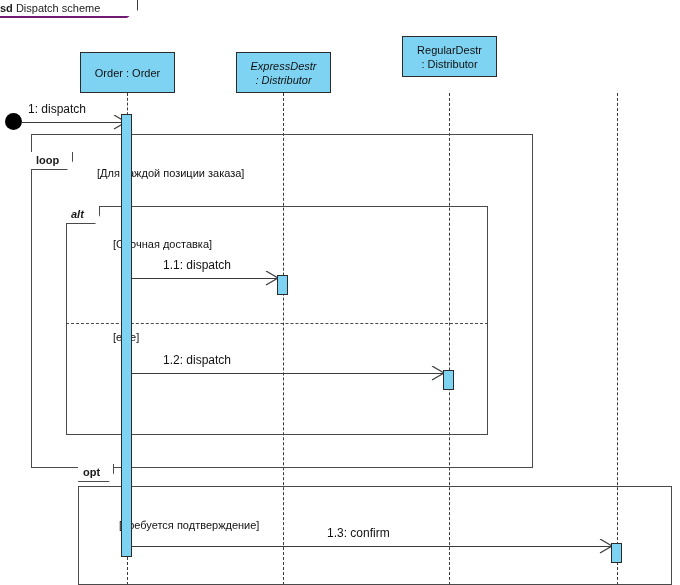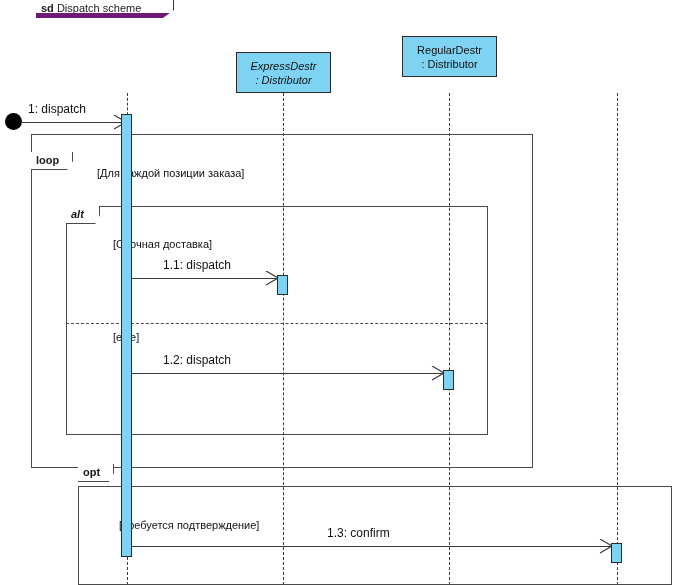--- a/index.html
+++ b/index.html
@@ -22,29 +22,27 @@
 
   
   .frame-tab {
     position: absolute;
     left: 0px;
     top: 0px;
     width: 138px;
     height: 18px;
     box-sizing: border-box;
     border-right: 1px solid #3a3a3a;
-    border-bottom: 5px solid #701a75;
+    border-bottom: 2px solid #701a75;
     background: #ffffff;
     font-size: 11px;
     line-height: 17px;
-    padding-left: 5px;
     white-space: nowrap;
     
     clip-path: polygon(0 0, 100% 0, 100% 55%, 92% 100%, 0 100%);
-    margin-left: 36px;
   }
   .frame-tab .kw {
     font-weight: bold;
   }
 
   
   .lifeline-box {
     position: absolute;
     box-sizing: border-box;
     width: 95px;
@@ -144,20 +142,23 @@
 </head>
 <body>
 
 <div id="diagram">
 
   <div class="frame-tab">
     <span class="kw">sd</span>
     <span>Dispatch scheme</span>
   </div>
 
+  <div class="lifeline-box" style="left:80px; top:52px;">
+    <span class="ln">Order : Order</span>
+  </div>
 
   <div class="lifeline-box" style="left:236px; top:52px;font-style:italic;">
     <span class="ln">ExpressDestr</span>
     <span class="ln">: Distributor</span>
   </div>
 
   <div class="lifeline-box" style="left:402px; top:36px;">
     <span class="ln">RegularDestr</span>
     <span class="ln">: Distributor</span>
   </div>

